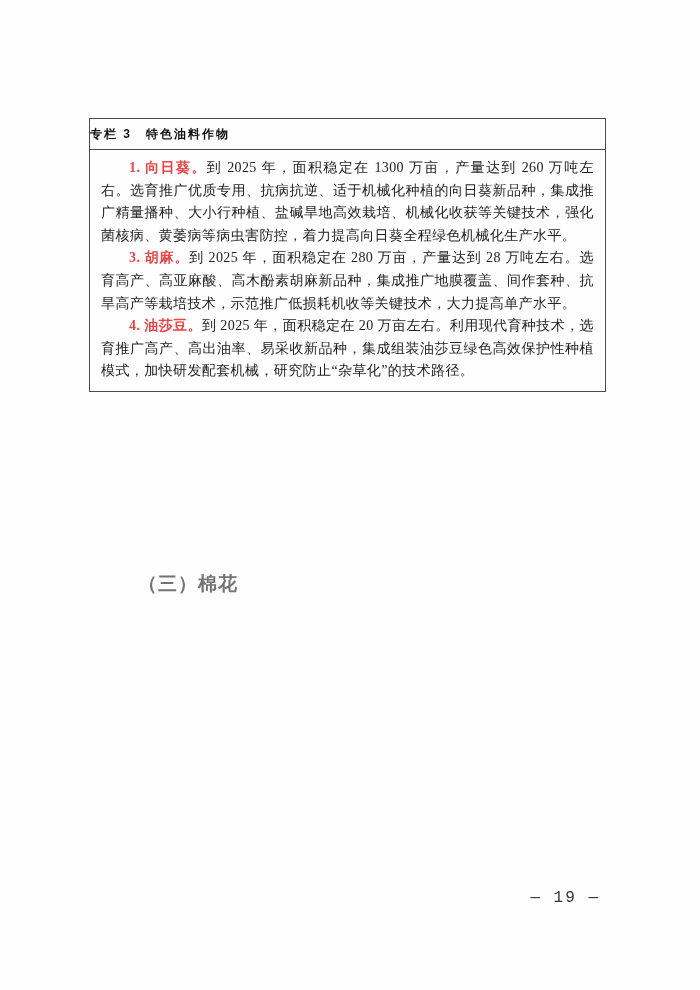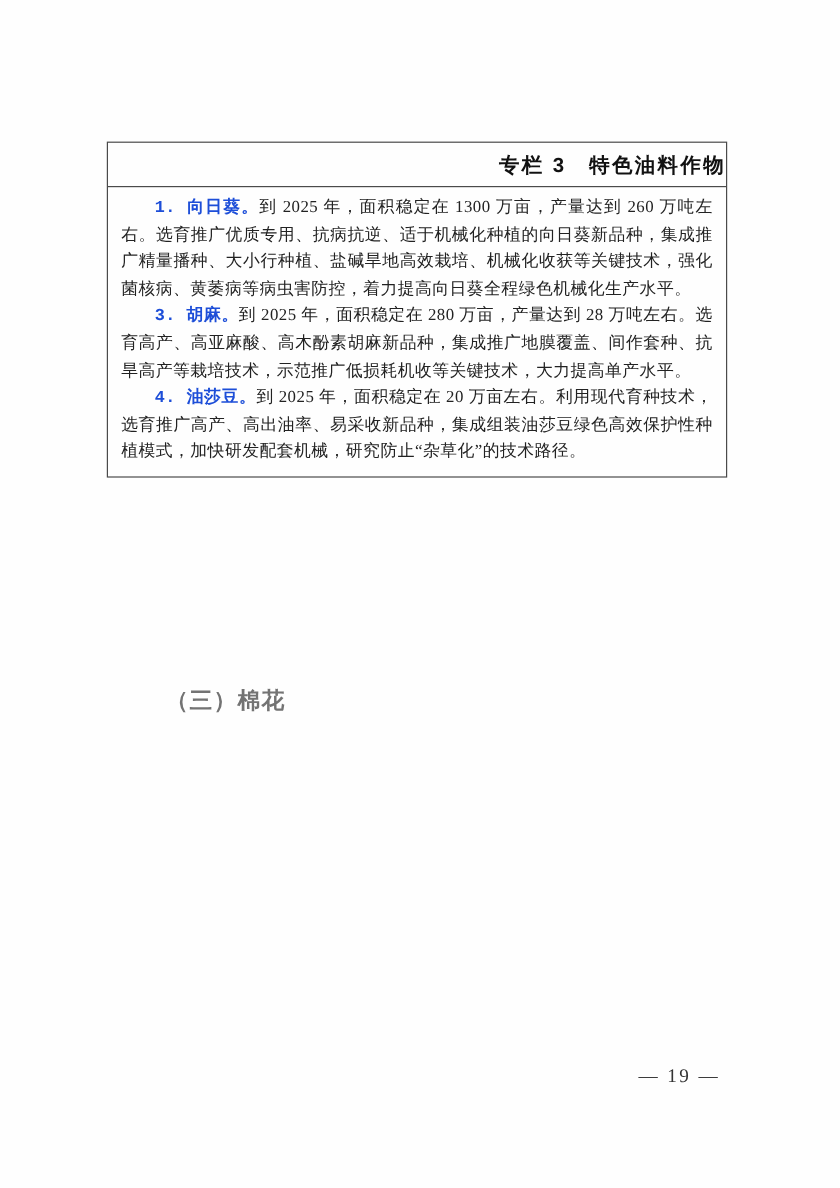--- a/index.html
+++ b/index.html
@@ -22,44 +22,44 @@
     left: 89px;
     top: 118px;
     width: 517px;
     border: 1.5px solid #4a4a4a;
     background: #fefefe;
     box-sizing: border-box;
   }
   .box-title {
     font-family: "Liberation Sans", "DejaVu Sans", sans-serif;
     font-weight: bold;
-    font-size: 17px;
-    text-align: right;
+    font-size: 12px;
+    text-align: left;
     letter-spacing: 2px;
     padding: 7px 0 6px 0;
     border-bottom: 1.5px solid #4a4a4a;
     color: #111;
   }
   .box-body {
     padding: 7px 11px 8px 11px;
   }
   .box-body p {
     margin: 0;
     font-size: 14px;
     line-height: 22.6px;
     text-align: justify;
     text-justify: inter-character;
     text-indent: 2em;
     letter-spacing: 0.4px;
     color: #222;
   }
   .box-body p b {
-    font-family: Liberation Mono, monospace;
+    font-family: Liberation Serif, serif;
     font-weight: bold;
-    color: #1d4ed8;
+    color: #ef4444;
   }
   
   .section-heading {
     position: absolute;
     left: 123px;
     top: 556px;
     margin: 15px;
     font-family: "Liberation Sans", "DejaVu Sans", sans-serif;
     font-weight: bold;
     font-size: 19px;
@@ -86,20 +86,21 @@
     font-weight: bold;
     color: #111;
   }
   .page-number {
     position: absolute;
     top: 889px;
     right: 100px;
     font-size: 16px;
     letter-spacing: 2px;
     color: #333;
+    font-family: Liberation Mono, monospace;
   }
 </style>
 </head>
 <body>
 
 <div class="page">
 
   <div class="feature-box">
     <div class="box-title">专栏 3　特色油料作物</div>
     <div class="box-body">

